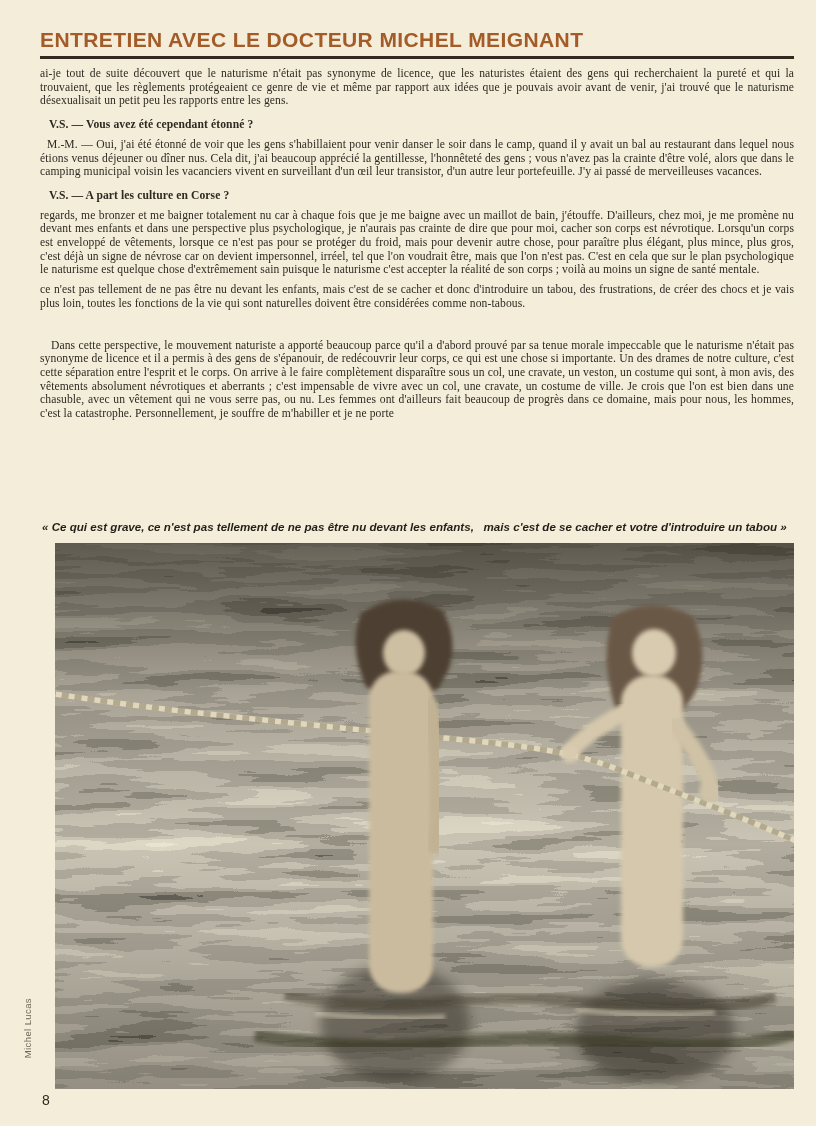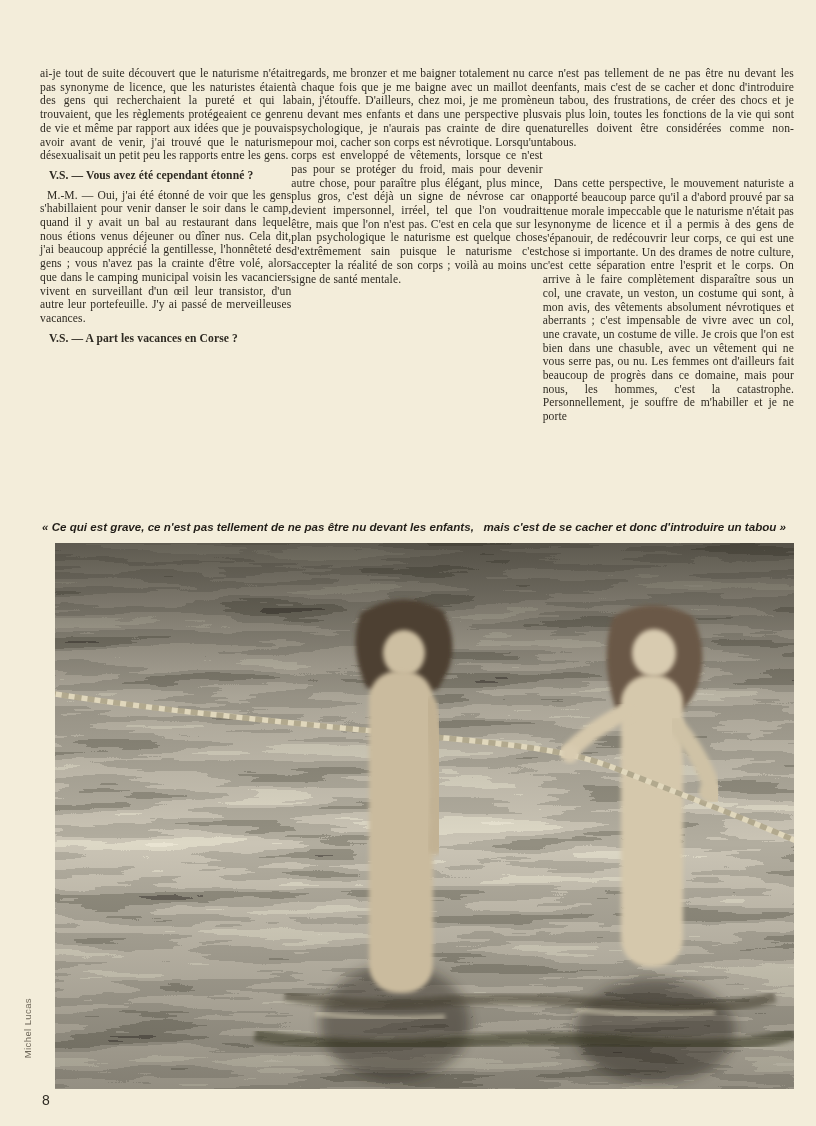--- a/index.html
+++ b/index.html
@@ -22,31 +22,31 @@
     font-size:21px;
     letter-spacing:.4px;
     color:#a35c28;
     white-space:nowrap;
   }
   .masthead .rule{height:3px;background:#32291f;margin-top:4px;}
 
   
   .columns{
     position:absolute;left:40px;top:67px;width:754px;
-    display:flex;
+    display:flex;flex-direction:column;
   }
   .col{
     flex:1;
     text-align:justify;
     font-size:11.6px;
     line-height:13.7px;
     letter-spacing:.1px;
   }
   .col p{margin:0 0 6px 0;}
-  .col p.q{font-weight:bold;text-indent:9px;margin-top:2px;}
+  .col p.q{font-weight:bold;text-indent:9px;margin-top:10px;}
   .col p.ans{text-indent:7px;}
   .col p.cont{text-indent:0;}
   .col p.ind{text-indent:11px;margin-top:28px;}
 
   
   .caption{
     position:absolute;left:42px;top:520px;width:752px;
     font-family:"Liberation Sans",sans-serif;
     font-style:italic;font-weight:bold;
     font-size:11.6px;line-height:14px;
@@ -77,38 +77,42 @@
     position:absolute;left:42px;top:1092px;
     font-family:"Liberation Sans",sans-serif;
     font-size:14px;color:#2e2a22;
   }
 </style>
 </head>
 <body>
 
 <div class="page">
 
+  <div class="masthead">
+    <h1>ENTRETIEN AVEC LE DOCTEUR MICHEL MEIGNANT</h1>
+    <div class="rule"></div>
+  </div>
 
   <div class="columns">
     <div class="col">
       <p class="cont">ai-je tout de suite découvert que le naturisme n'était pas synonyme de licence, que les naturistes étaient des gens qui recherchaient la pureté et qui la trouvaient, que les règlements protégeaient ce genre de vie et même par rapport aux idées que je pouvais avoir avant de venir, j'ai trouvé que le naturisme désexualisait un petit peu les rapports entre les gens.</p>
       <p class="q">V.S. — Vous avez été cependant étonné ?</p>
       <p class="ans">M.-M. — Oui, j'ai été étonné de voir que les gens s'habillaient pour venir danser le soir dans le camp, quand il y avait un bal au restaurant dans lequel nous étions venus déjeuner ou dîner nus. Cela dit, j'ai beaucoup apprécié la gentillesse, l'honnêteté des gens ; vous n'avez pas la crainte d'être volé, alors que dans le camping municipal voisin les vacanciers vivent en surveillant d'un œil leur transistor, d'un autre leur portefeuille. J'y ai passé de merveilleuses vacances.</p>
-      <p class="q">V.S. — A part les vacances en Corse ?</p>
+      <p class="q">V.S. — A part les culture en Corse ?</p>
     </div>
     <div class="col">
       <p class="cont">regards, me bronzer et me baigner totalement nu car à chaque fois que je me baigne avec un maillot de bain, j'étouffe. D'ailleurs, chez moi, je me promène nu devant mes enfants et dans une perspective plus psychologique, je n'aurais pas crainte de dire que pour moi, cacher son corps est névrotique. Lorsqu'un corps est enveloppé de vêtements, lorsque ce n'est pas pour se protéger du froid, mais pour devenir autre chose, pour paraître plus élégant, plus mince, plus gros, c'est déjà un signe de névrose car on devient impersonnel, irréel, tel que l'on voudrait être, mais que l'on n'est pas. C'est en cela que sur le plan psychologique le naturisme est quelque chose d'extrêmement sain puisque le naturisme c'est accepter la réalité de son corps ; voilà au moins un signe de santé mentale.</p>
     </div>
     <div class="col">
       <p class="cont">ce n'est pas tellement de ne pas être nu devant les enfants, mais c'est de se cacher et donc d'introduire un tabou, des frustrations, de créer des chocs et je vais plus loin, toutes les fonctions de la vie qui sont naturelles doivent être considérées comme non-tabous.</p>
       <p class="ind">Dans cette perspective, le mouvement naturiste a apporté beaucoup parce qu'il a d'abord prouvé par sa tenue morale impeccable que le naturisme n'était pas synonyme de licence et il a permis à des gens de s'épanouir, de redécouvrir leur corps, ce qui est une chose si importante. Un des drames de notre culture, c'est cette séparation entre l'esprit et le corps. On arrive à le faire complètement disparaître sous un col, une cravate, un veston, un costume qui sont, à mon avis, des vêtements absolument névrotiques et aberrants ; c'est impensable de vivre avec un col, une cravate, un costume de ville. Je crois que l'on est bien dans une chasuble, avec un vêtement qui ne vous serre pas, ou nu. Les femmes ont d'ailleurs fait beaucoup de progrès dans ce domaine, mais pour nous, les hommes, c'est la catastrophe. Personnellement, je souffre de m'habiller et je ne porte</p>
     </div>
   </div>
 
-  <div class="caption">« Ce qui est grave, ce n'est pas tellement de ne pas être nu devant les enfants,   mais c'est de se cacher et donc d'introduire un tabou »</div>
+  <div class="caption">« Ce qui est grave, ce n'est pas tellement de ne pas être nu devant les enfants,   mais c'est de se cacher et votre d'introduire un tabou »</div>
 
   <figure class="photo" style="margin:0" role="img" aria-label="Photo noir et blanc : deux enfants dans l'eau ridée de vagues, tenant une corde">
     <svg viewBox="0 0 739 546" preserveAspectRatio="none" aria-hidden="true">
       <defs>
         <filter id="ripples" x="-5%" y="-5%" width="110%" height="110%">
           <feTurbulence type="fractalNoise" baseFrequency="0.006 0.055" numOctaves="4" seed="8"></feTurbulence>
           <feColorMatrix type="matrix" values="1 0 0 0 0  1 0 0 0 0  1 0 0 0 0  0 0 0 0 1"></feColorMatrix>
           <feComponentTransfer>
             <feFuncR type="discrete" tableValues="0.13 0.30 0.47 0.63 0.78 0.88"></feFuncR>
             <feFuncG type="discrete" tableValues="0.12 0.28 0.44 0.59 0.74 0.84"></feFuncG>

